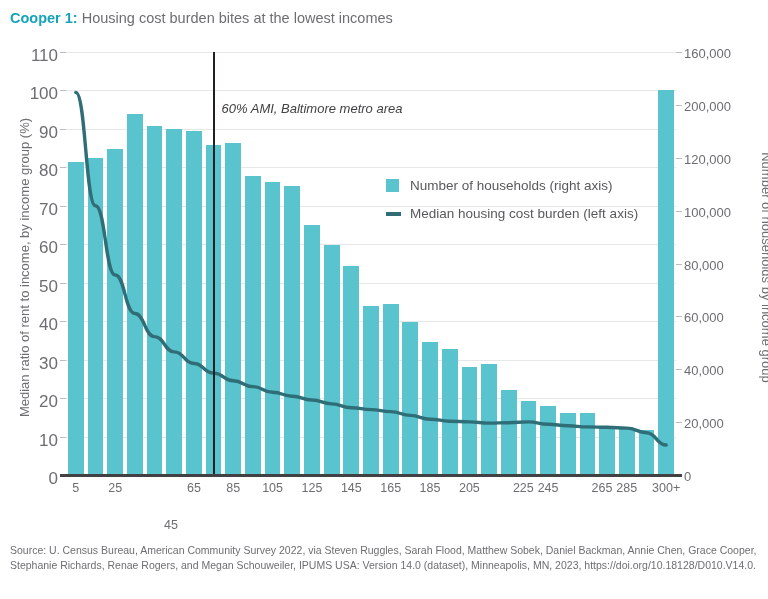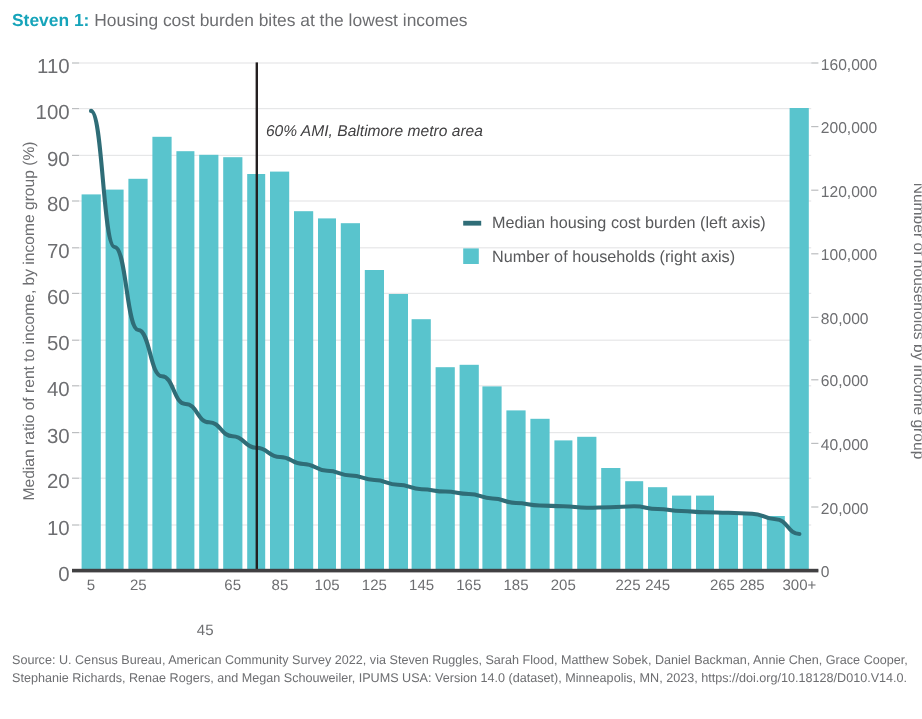--- a/index.html
+++ b/index.html
@@ -99,21 +99,21 @@
   }
 
   svg.line-layer { position:absolute; left:0; top:0; overflow:visible; }
 </style>
 </head>
 <body>
 
 <div id="figure">
 
   <div id="title-bar">
-    <span id="figure-label">Steven 1:</span>
+    <span id="figure-label">Cooper 1:</span>
     <span id="title-text">Housing cost burden bites at the lowest incomes</span>
   </div>
 
   <div class="ytick-left-wrap" id="axes-layer">
       <div class="tick-l" style="top: 475px;">0</div>
       <div class="tick-mark-l" style="top: 475px;"></div>
       <div class="tick-l" style="top: 436.545px;">10</div>
       <div class="tick-mark-l" style="top: 436.545px;"></div>
       <div class="tick-l" style="top: 398.091px;">20</div>
       <div class="tick-mark-l" style="top: 398.091px;"></div>
@@ -230,24 +230,24 @@
       <div class="xtick-label" style="left: 562.452px; width: 50px; text-align: right;">265</div>
       <div class="xtick-label" style="left: 601.806px; width: 50px;">285</div>
       <div class="xtick-label" style="left: 641.161px; width: 50px;">300+</div>
     </div>
 
   <div id="ylabel-left">Median ratio of rent to income, by income group (%)</div>
   <div id="ylabel-right">Number of households by income group</div>
 
   <div id="legend">
     <div class="legend-row">
+      <span class="legend-swatch-bar"></span>
+      <span class="legend-text">Number of households (right axis)</span>
+    </div>
+    <div class="legend-row">
       <span class="legend-swatch-line"></span>
       <span class="legend-text">Median housing cost burden (left axis)</span>
     </div>
-    <div class="legend-row">
-      <span class="legend-swatch-bar"></span>
-      <span class="legend-text">Number of households (right axis)</span>
-    </div>
   </div>
 
   <div id="source-note">Source: U. Census Bureau, American Community Survey 2022, via Steven Ruggles, Sarah Flood, Matthew Sobek, Daniel Backman, Annie Chen, Grace Cooper, Stephanie Richards, Renae Rogers, and Megan Schouweiler,  IPUMS USA: Version 14.0 (dataset), Minneapolis, MN, 2023, https://doi.org/10.18128/D010.V14.0.</div>
 
 </div>
 
 </body></html>

